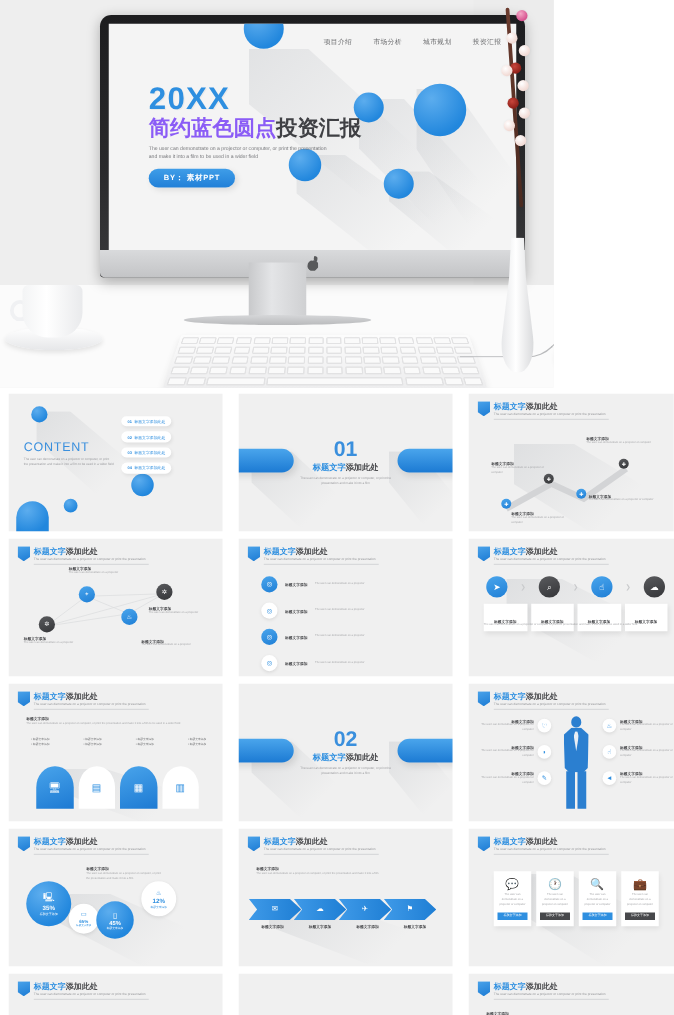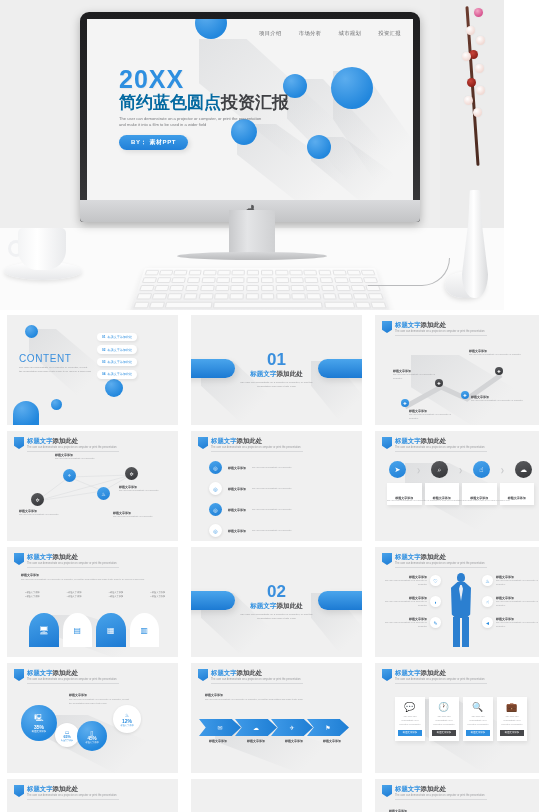--- a/index.html
+++ b/index.html
@@ -5,21 +5,21 @@
   * { margin:0; padding:0; box-sizing:border-box; }
   html,body { width:539px; height:812px; }
   body {
     font-family:"Liberation Sans","DejaVu Sans",sans-serif;
     background:#ffffff;
     overflow:hidden;
     position:relative;
   }
 
   
-  .hero { position:relative; width:504px; height:310px; background:#f2f2f2; overflow:hidden; }
+  .hero { position:relative; width:443px; height:310px; background:#f2f2f2; overflow:hidden; }
   .hero-bg-left { position:absolute; left:0; top:0; width:500px; height:228px; background:#eeeeee; }
   .hero-bg-right { position:absolute; right:0; top:0; width:64px; height:228px; background:#ececec; }
   .desk { position:absolute; left:0; top:228px; width:539px; height:82px; background:#fbfbfb; }
 
   
   .imac { position:absolute; left:80px; top:12px; width:340px; height:210px; }
   .imac-bezel {
     position:absolute; inset:0;
     background:linear-gradient(180deg,#1d1d1f 0%, #2a2a2c 60%, #3a3a3c 100%);
     border-radius:9px 9px 3px 3px;
@@ -60,21 +60,21 @@
   }
   .hero-nav { position:absolute; right:12px; top:11px; display:flex; gap:17px; }
   .hero-nav span { font-size:5.4px; color:#6d6e70; letter-spacing:.3px; }
 
   .hero-title-wrap { position:absolute; left:32px; top:48px; }
   .hero-year {
     font-size:25px; font-weight:bold; color:#2e8fe0; letter-spacing:1px;
     line-height:1; text-shadow:1px 1px 0 rgba(0,0,0,.04);
   }
   .hero-main { font-size:17px; font-weight:bold; line-height:1.15; margin-top:1px; white-space:nowrap; }
-  .hero-main .b { color:#0369a1;margin-top:26px; }
+  .hero-main .b { color:#8b5cf6;margin-top:26px; }
   .hero-main .d { color:#3f4044; }
   .hero-sub { font-size:4.1px; color:#7a7b7e; line-height:1.65; margin-top:3px; max-width:150px; }
   .hero-badge {
     margin-top:6px; display:inline-block;
     background:linear-gradient(180deg,#3f9de8,#2180d8);
     color:#fff; font-size:6px; font-weight:bold; padding:3px 12px;
     border-radius:9px; letter-spacing:.6px;
     box-shadow:2px 2px 5px rgba(0,0,0,.10);
   }
 

